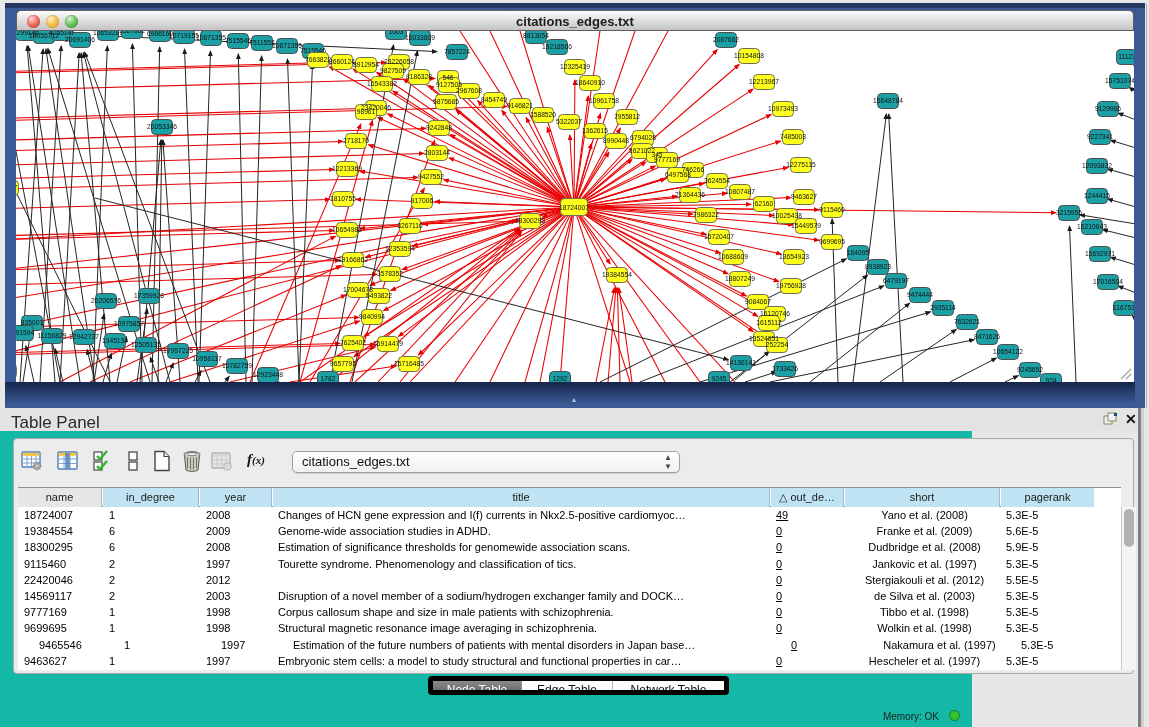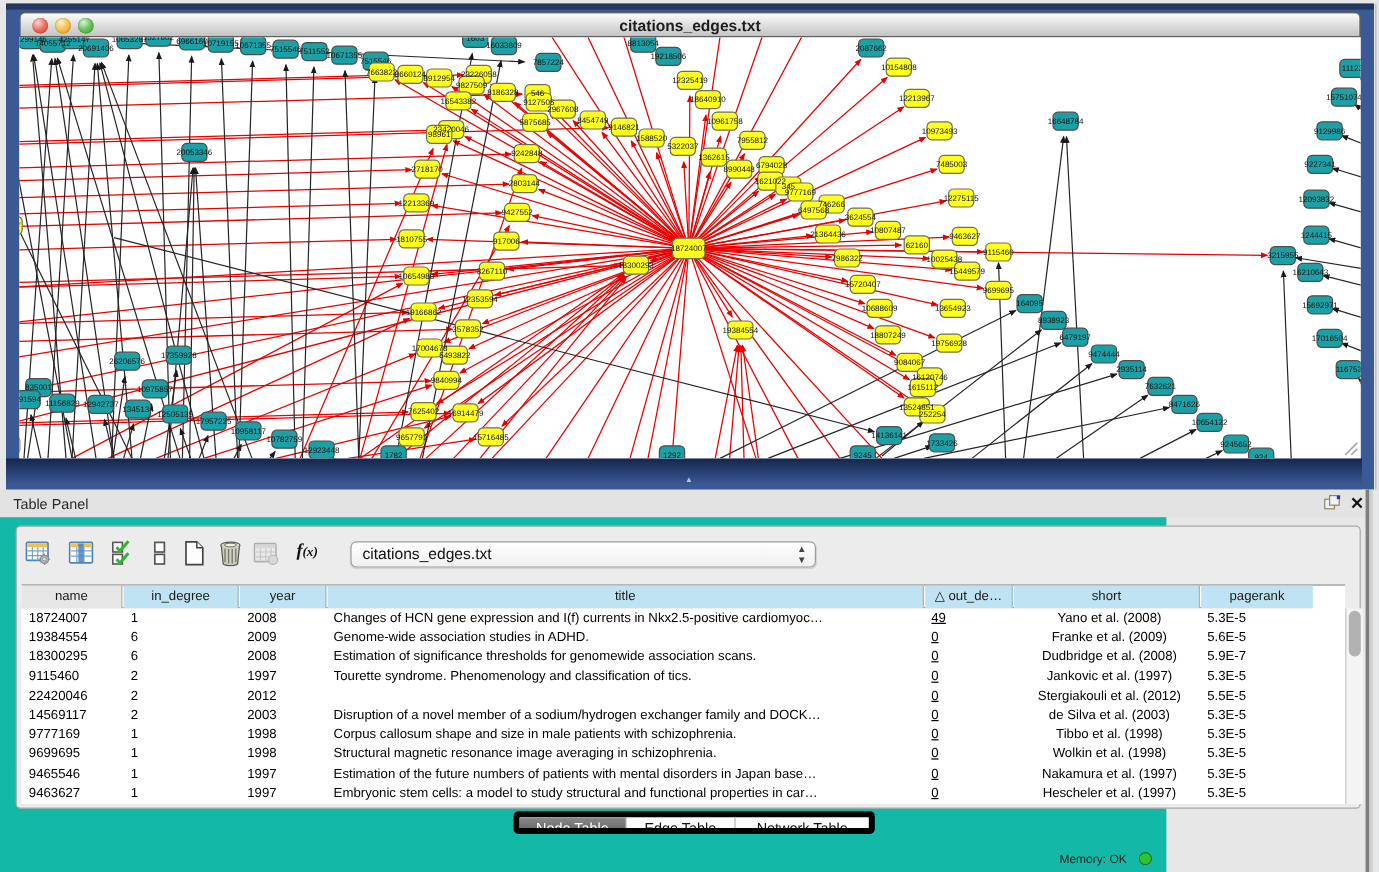--- a/index.html
+++ b/index.html
@@ -10,21 +10,21 @@
   background:linear-gradient(#16264c,#3b5995 85%); }
 #win { position:absolute; left:16px; top:10px; width:1118px; height:372px; }
 #titlebar { position:absolute; left:0; top:0; width:1118px; height:21px;
   background:linear-gradient(#fdfdfd,#e2e2e2 45%,#c4c4c4); border:1px solid #5f5f5f;
   border-radius:5px 5px 0 0; }
 #titlebar .t { position:absolute; left:0; right:0; top:3px; text-align:center;
   font-size:13px; font-weight:bold; color:#1c1c1c; }
 .tl { position:absolute; top:4px; width:13px; height:13px; border-radius:50%; }
 #canvas { position:absolute; left:0; top:21px; width:1118px; height:351px; background:#fff; overflow:hidden; }
 #tp-head { position:absolute; left:0; top:408px; width:1140px; height:23px; background:#e3e3e3; }
-#tp-head .lbl { position:absolute; left:11px; top:5px; font-size:12px; color:#2a2a2a; }
+#tp-head .lbl { position:absolute; left:11px; top:5px; font-size:17px; color:#2a2a2a; }
 #tp-body { position:absolute; left:0; top:431px; width:972px; height:296px; background:#14b8a6; }
 #panelbox { position:absolute; left:13px; top:7px; width:1121px; height:236px;
   background:#ececec; border:1px solid #a9a9a9; border-radius:4px; }
 #combo { position:absolute; left:278px; top:12px; width:388px; height:22px; background:linear-gradient(#ffffff,#f0f0f0);
   border:1px solid #a0a0a0; border-radius:5px; box-shadow:0 1px 1px rgba(0,0,0,.12); font-size:13px; color:#111;
   line-height:20px; padding-left:9px; }
 #combo .arr { position:absolute; right:7px; top:1px; font-size:8px; color:#444; line-height:9px; text-align:center; }
 #tablewrap { position:absolute; left:4px; top:48px; width:1103px; height:182px; background:#fff;
   border-top:1px solid #8e8e8e; }
 #thead { position:absolute; left:0; top:0; height:19px; width:1076px; border-bottom:1px solid #8e8e8e; }
@@ -51,21 +51,21 @@
 #rightedge { position:absolute; left:1138px; top:408px; width:3px; height:319px; background:#7e7e7e; box-shadow:3px 0 0 #cfcfcf; }
 .icon { position:absolute; top:11px; }
 .tr:nth-child(1) { top:0.0px; }
 .tr:nth-child(2) { top:16.2px; }
 .tr:nth-child(3) { top:32.4px; }
 .tr:nth-child(4) { top:48.6px; }
 .tr:nth-child(5) { top:64.8px;padding-left:47px; }
 .tr:nth-child(6) { top:81.0px; }
 .tr:nth-child(7) { top:97.2px; }
 .tr:nth-child(8) { top:113.4px; }
-.tr:nth-child(9) { top:129.6px; }
+.tr:nth-child(9) { top:129.6px;margin-left:15px; }
 .tr:nth-child(10) { top:145.8px; }
 </style></head>
 <body>
 <div id="app">
 <div id="mdi"></div>
 <div id="shadowband"></div>
 <div id="win">
   <div id="titlebar">
     <div class="tl" style="left:10px; background:radial-gradient(circle at 35% 28%,#fbd9d4,#ee6e61 50%,#c93a2a); box-shadow:inset 0 0 1px #87271c"></div>
     <div class="tl" style="left:29px; background:radial-gradient(circle at 35% 28%,#fdf0cb,#f6c04f 50%,#d8951a); box-shadow:inset 0 0 1px #8f6410"></div>
@@ -656,21 +656,21 @@
               <div class="c5">Franke et al. (2009)</div>
               <div class="c6">5.6E-5</div>
             </div>
 <div class="tr">
               <div class="c0">18300295</div>
               <div class="c1">6</div>
               <div class="c2">2008</div>
               <div class="c3">Estimation of significance thresholds for genomewide association scans.</div>
               <div class="c4">0</div>
               <div class="c5">Dudbridge et al. (2008)</div>
-              <div class="c6">5.9E-7</div>
+              <div class="c6">5.9E-5</div>
             </div>
 <div class="tr">
               <div class="c0">9115460</div>
               <div class="c1">2</div>
               <div class="c2">1997</div>
               <div class="c3">Tourette syndrome. Phenomenology and classification of tics.</div>
               <div class="c4">0</div>
               <div class="c5">Jankovic et al. (1997)</div>
               <div class="c6">5.3E-5</div>
             </div>

